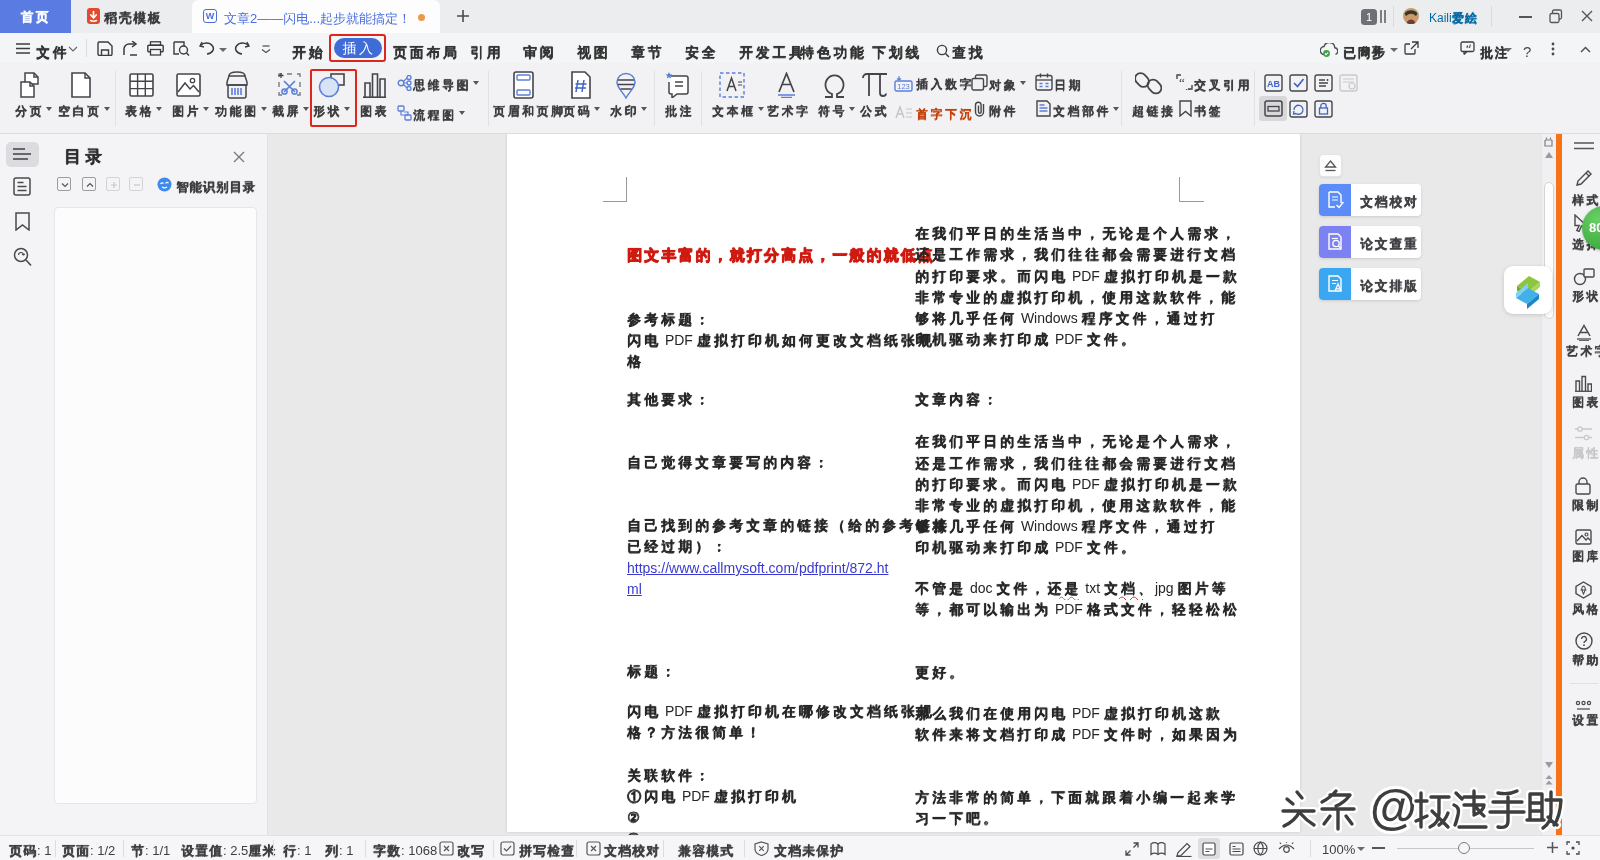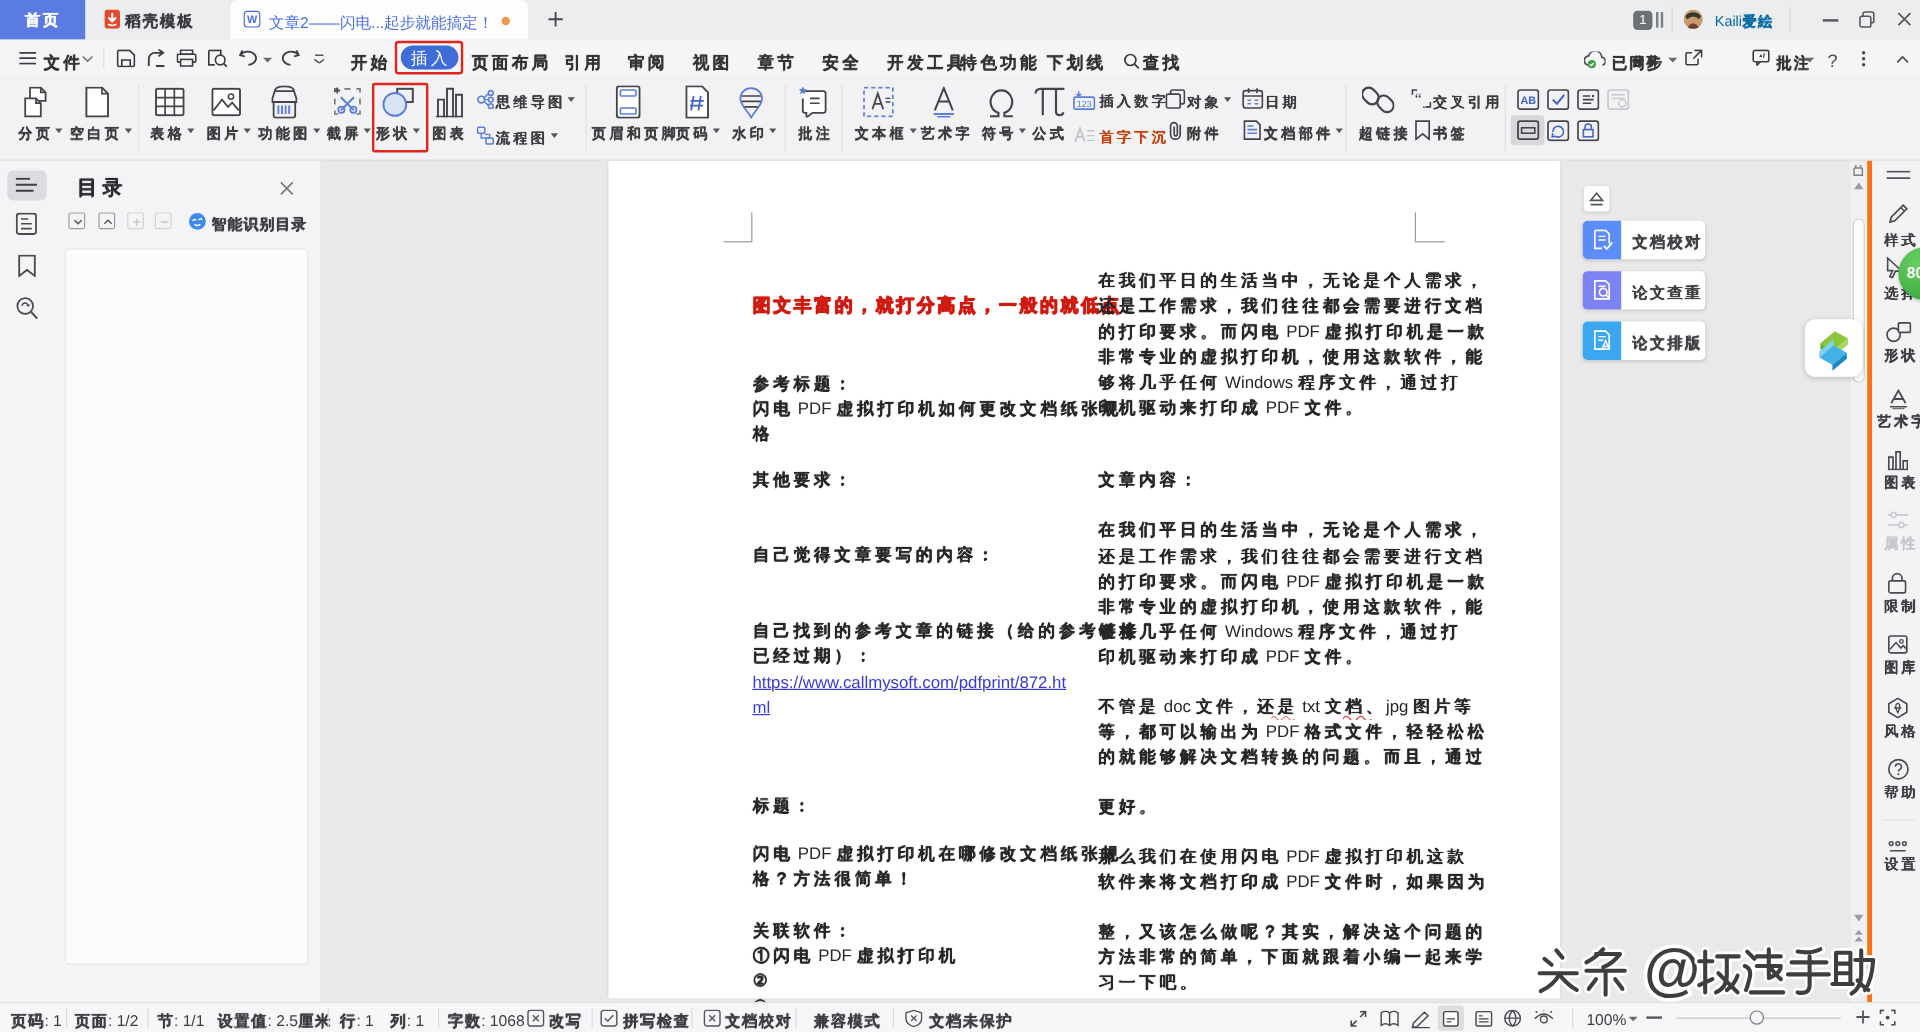--- a/index.html
+++ b/index.html
@@ -431,25 +431,23 @@
 <div class="dl" style="left:915px;top:329px"><span class="k">印机驱动来打印成</span> PDF <span class="k">文件。</span></div>
 <div class="dl" style="left:915px;top:389px"><span class="k">文章内容：</span></div>
 <div class="dl" style="left:915px;top:431px"><span class="k">在我们平日的生活当中，无论是个人需求，</span></div>
 <div class="dl" style="left:915px;top:453px"><span class="k">还是工作需求，我们往往都会需要进行文档</span></div>
 <div class="dl" style="left:915px;top:474px"><span class="k">的打印要求。而闪电</span> PDF <span class="k">虚拟打印机是一款</span></div>
 <div class="dl" style="left:915px;top:495px"><span class="k">非常专业的虚拟打印机，使用这款软件，能</span></div>
 <div class="dl" style="left:915px;top:516px"><span class="k">够将几乎任何</span> Windows <span class="k">程序文件，通过打</span></div>
 <div class="dl" style="left:915px;top:537px"><span class="k">印机驱动来打印成</span> PDF <span class="k">文件。</span></div>
 <div class="dl" style="left:915px;top:578px"><span class="k">不管是</span> doc <span class="k">文件，还是</span> txt <span class="k">文档、</span>jpg <span class="k">图片等</span></div>
 <div class="dl" style="left:915px;top:599px"><span class="k">等，都可以输出为</span> PDF <span class="k">格式文件，轻轻松松</span></div>
-<div class="dl" style="left:915px;top:620px"><span class="k">的就能够解决文档转换的问题。而且，通过</span></div>
 <div class="dl" style="left:915px;top:662px"><span class="k">更好。</span></div>
 <div class="dl" style="left:915px;top:724px"><span class="k">软件来将文档打印成</span> PDF <span class="k">文件时，如果因为</span></div>
 <div class="dl" style="left:915px;top:703px"><span class="k">那么我们在使用闪电</span> PDF <span class="k">虚拟打印机这款</span></div>
-<div class="dl" style="left:915px;top:766px"><span class="k">整，又该怎么做呢？其实，解决这个问题的</span></div>
 <div class="dl" style="left:915px;top:787px"><span class="k">方法非常的简单，下面就跟着小编一起来学</span></div>
 <div class="dl" style="left:915px;top:808px"><span class="k">习一下吧。</span></div>
 <svg class="abs" style="left:1059px;top:596px" width="20" height="4" viewBox="0 0 24 4">
       <path d="M0 3 q3 -4 6 0 t6 0 t6 0 t6 0" fill="none" stroke="#e33" stroke-width="1"></path>
     </svg>
 <svg class="abs" style="left:1119px;top:596px" width="24" height="4" viewBox="0 0 24 4">
       <path d="M0 3 q3 -4 6 0 t6 0 t6 0 t6 0" fill="none" stroke="#e33" stroke-width="1"></path>
     </svg>
 <div class="cm" style="left:626px;top:177px;width:1px;height:24px"></div>
 <div class="cm" style="left:603px;top:201px;width:24px;height:1px"></div>
@@ -518,21 +516,21 @@
  <svg width="36" height="38" viewBox="0 0 36 38" style="margin:5px 6px">
       <path d="M7 15 L19 5 L30 11 L18 21 Z" fill="#8cc63f"></path>
       <path d="M7 15 L18 21 L18 26 L7 20 Z" fill="#6faf2d"></path>
       <path d="M30 11 L30 16 L18 26 L18 21 Z" fill="#a8d55a"></path>
       <path d="M29 23 L17 33 L6 27 L18 17 Z" fill="#41b1e8"></path>
       <path d="M29 23 L29 28 L17 38 L17 33 Z" fill="#1d86c4"></path>
       <path d="M6 27 L6 22 L18 12 L18 17 Z" fill="#7fd0f2"></path>
     </svg>
 </div>
 
-<div class="abs" style="left:1556px;top:134px;width:44px;height:701px;background:#f3f3f5;border-left:4px solid #f97316">
+<div class="abs" style="left:1556px;top:134px;width:44px;height:701px;background:#f3f3f5;border-left:6px solid #f97316">
 <style>.sl{position:absolute;font-size:12px;color:#3e3e42;white-space:nowrap}.sk{letter-spacing:2.2px;text-shadow:0 0 .8px currentColor,.5px 0 currentColor,0 .5px currentColor}.gr{color:#c7c7cb}</style>
  <svg class="abs" style="left:12px;top:8px" width="20" height="8" viewBox="0 0 20 8">
       <path d="M0 1 h20 M0 6.5 h20" stroke="#55565a" stroke-width="1.5"></path>
     </svg>
  <svg class="abs" style="left:13px;top:36px" width="17" height="17" viewBox="0 0 17 17">
       <path d="M2 15 l1 -4 L13 1 l3 3 -10 10 z" fill="none" stroke="#4a4a4e" stroke-width="1.4"></path>
       <path d="M11 3 l3 3" stroke="#4a4a4e" stroke-width="1.2"></path>
     </svg>
  <div class="sl" style="left:10px;top:58px"><span class="sk">样式</span></div>
  <svg class="abs" style="left:12px;top:80px" width="14" height="18" viewBox="0 0 14 18">

